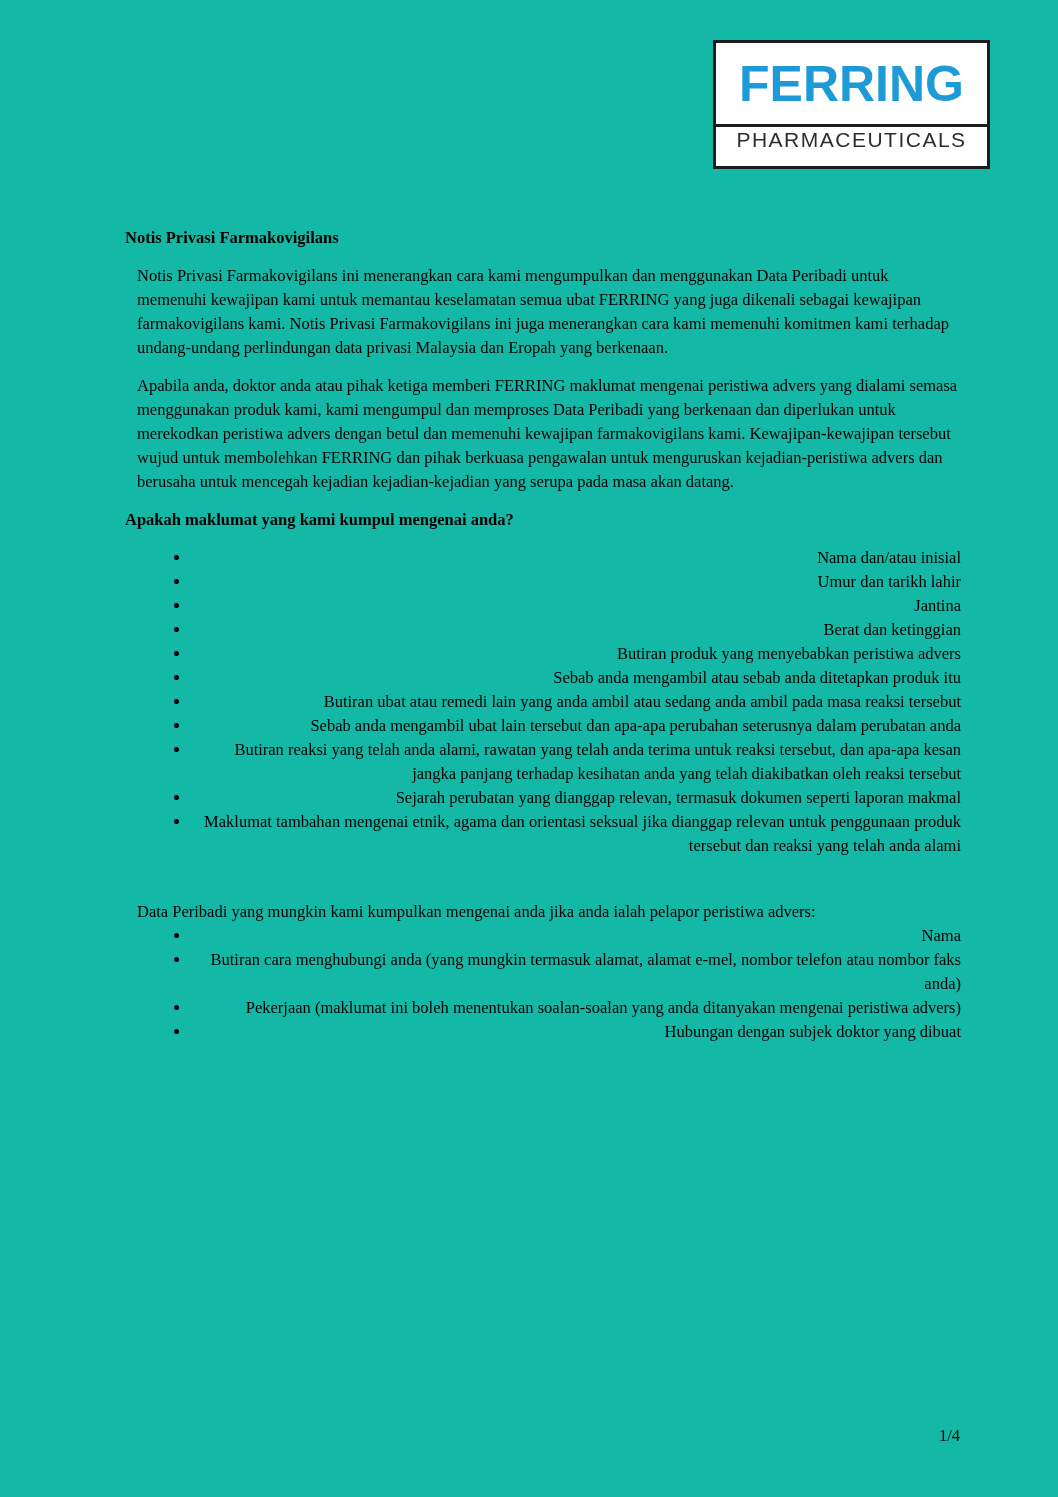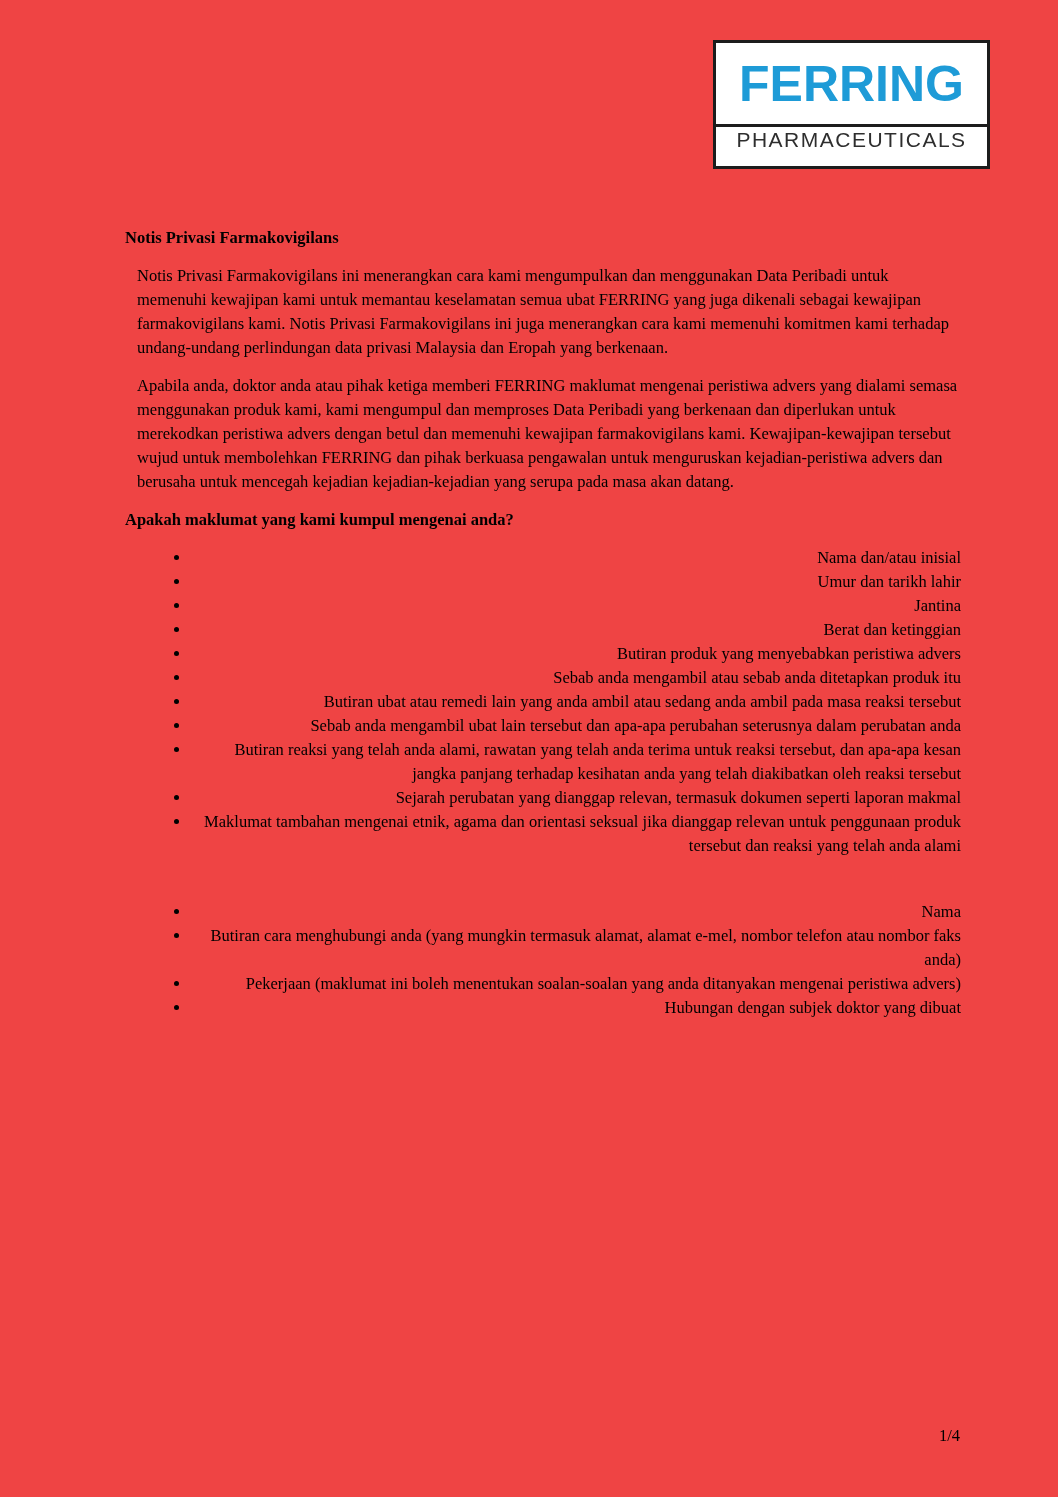--- a/index.html
+++ b/index.html
@@ -2,21 +2,21 @@
 <html><head>
 <meta charset="utf-8">
 <style>
   * { margin: 0; padding: 0; box-sizing: border-box; }
   html, body { background: #e8e8e8; }
   .page {
     position: relative;
     width: 1058px;
     height: 1497px;
     margin: 0 auto;
-    background: #ef4444;
+    background: #14b8a6;
     font-family: "Liberation Serif", "DejaVu Serif", serif;
     color: #000000;
     overflow: hidden;
   }
 
   
   .logo {
     position: absolute;
     top: 40px;
     left: 713px;
@@ -125,20 +125,21 @@
       <li>Berat dan ketinggian</li>
       <li>Butiran produk yang menyebabkan peristiwa advers</li>
       <li>Sebab anda mengambil atau sebab anda ditetapkan produk itu</li>
       <li>Butiran ubat atau remedi lain yang anda ambil atau sedang anda ambil pada masa reaksi tersebut</li>
       <li>Sebab anda mengambil ubat lain tersebut dan apa-apa perubahan seterusnya dalam perubatan anda</li>
       <li>Butiran reaksi yang telah anda alami, rawatan yang telah anda terima untuk reaksi tersebut, dan apa-apa kesan jangka panjang terhadap kesihatan anda yang telah diakibatkan oleh reaksi tersebut</li>
       <li>Sejarah perubatan yang dianggap relevan, termasuk dokumen seperti laporan makmal</li>
       <li>Maklumat tambahan mengenai etnik, agama dan orientasi seksual jika dianggap relevan untuk penggunaan produk tersebut dan reaksi yang telah anda alami</li>
     </ul>
 
+    <p class="para no-gap">Data Peribadi yang mungkin kami kumpulkan mengenai anda jika anda ialah pelapor peristiwa advers:</p>
 
     <ul class="bullets">
       <li>Nama</li>
       <li>Butiran cara menghubungi anda (yang mungkin termasuk alamat, alamat e-mel, nombor telefon atau nombor faks anda)</li>
       <li>Pekerjaan (maklumat ini boleh menentukan soalan-soalan yang anda ditanyakan mengenai peristiwa advers)</li>
       <li>Hubungan dengan subjek doktor yang dibuat</li>
     </ul>
 
   </div>
 

